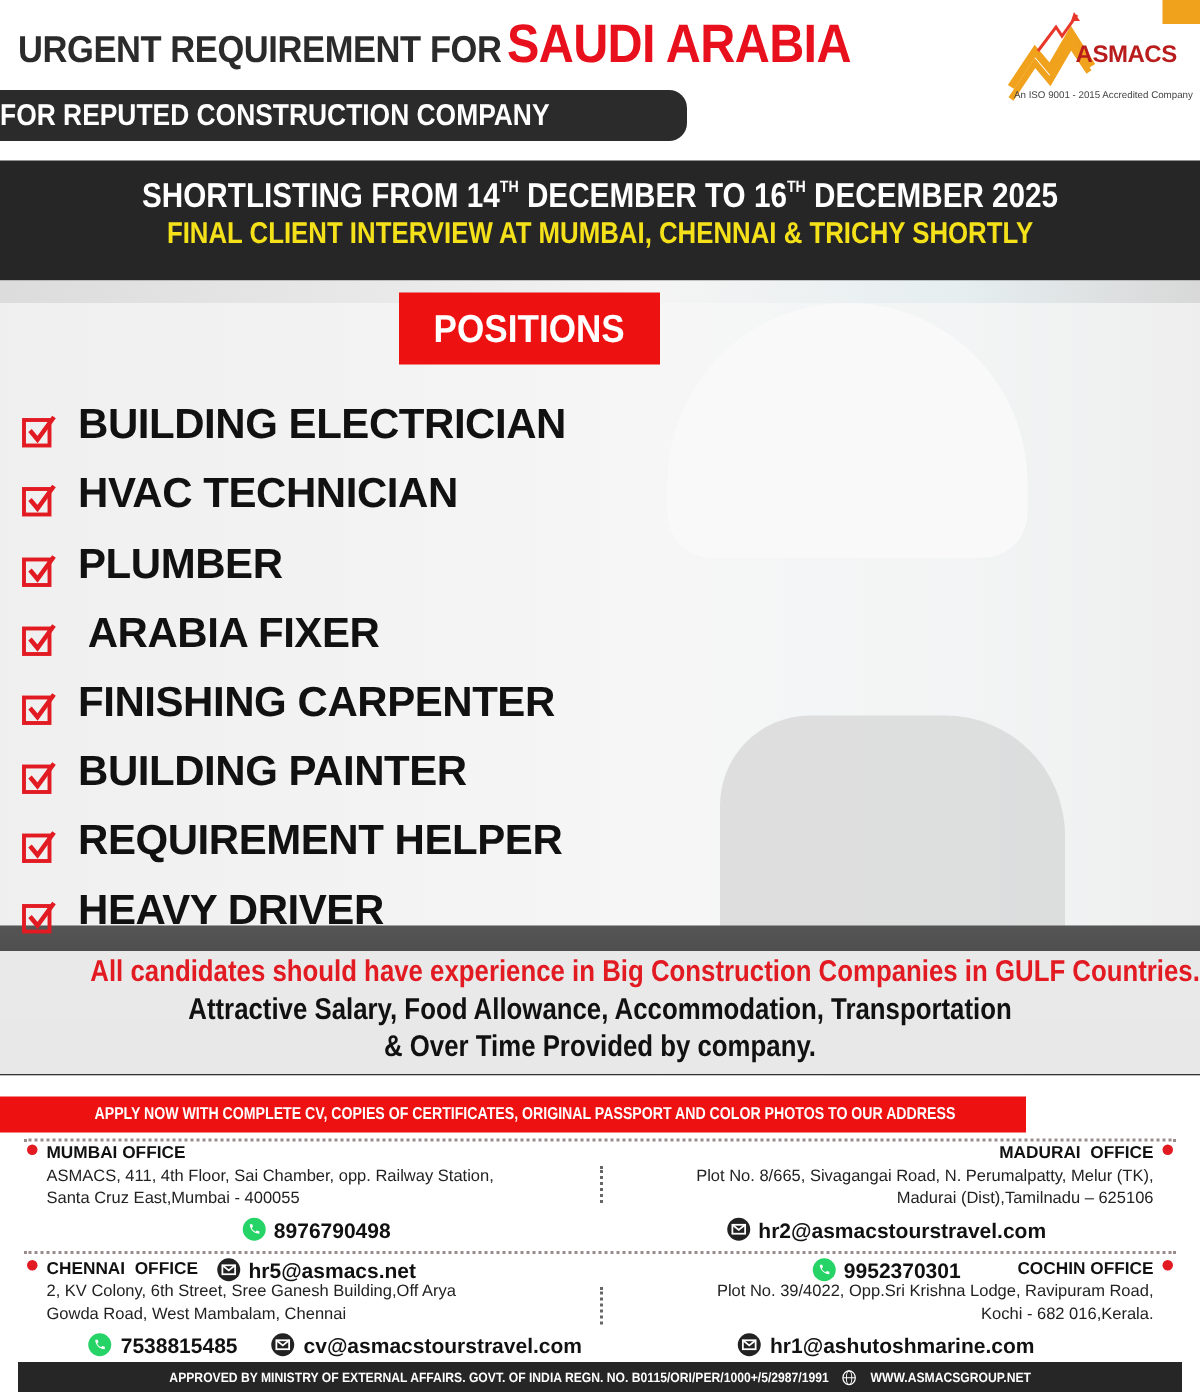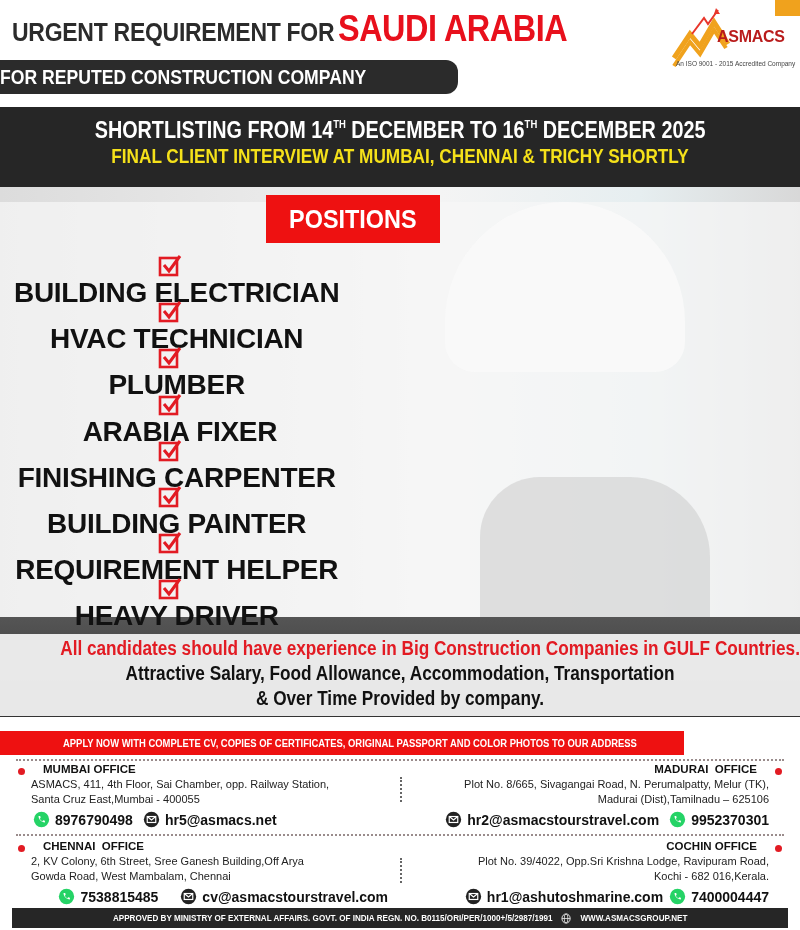--- a/index.html
+++ b/index.html
@@ -28,43 +28,43 @@
   .photo .veil { position: absolute; left: 0; top: 15px; width: 800px; height: 415px; background: rgba(246,246,246,0.72); }
   .photo .helmet { position: absolute; left: 445px; top: 15px; width: 240px; height: 170px; background: #fafafa; border-radius: 120px 120px 30px 30px; opacity: 0.9; }
   .photo .shirt { position: absolute; left: 480px; top: 290px; width: 230px; height: 240px; background: #cfcfcf; border-radius: 60px 80px 0 0; opacity: 0.6; }
   .photo .bottomband { position: absolute; left: 0; top: 430px; width: 800px; height: 100px; background: linear-gradient(180deg, #555 0%, #333 100%); }
   .photo .info-veil { position: absolute; left: 0; top: 447px; width: 800px; height: 82px; background: rgba(243,243,243,0.94); }
 
   .positions-tag { position: absolute; left: 266px; top: 195px; width: 174px; height: 48px; background: #ee1111; color: #fff; font-size: 26px; font-weight: 700; display: flex; align-items: center; justify-content: center; }
   .positions-tag span { transform: scaleX(0.9); display: inline-block; }
 
   .pos-list { position: absolute; left: 14px; top: 253px; list-style: none; }
-  .pos-list li { height: 46.2px; display: flex; align-items: center; flex-direction: column; }
+  .pos-list li { height: 46.2px; display: flex; align-items: flex-end; }
   .pos-list .chk { width: 24px; height: 24px; margin-right: 14px; flex: none; }
   .pos-list .lbl { font-size: 28px; font-weight: 700; color: #111; white-space: nowrap; letter-spacing: -0.3px; }
 
   .req { position: absolute; left: 0; top: 637px; width: 800px; text-align: center; }
   .req .r1 { color: #e21b23; font-size: 20px; font-weight: 700; white-space: nowrap; display: inline-block; transform: scaleX(0.86); }
   .req .r2, .req .r3 { color: #111; font-size: 20px; font-weight: 700; white-space: nowrap; display: block; transform: scaleX(0.86); margin-top: 2px; }
 
   
   .apply { position: absolute; left: 0; top: 731px; width: 684px; height: 24px; background: #ee1111; color: #fff; font-size: 11.5px; font-weight: 700; text-align: center; line-height: 24px; white-space: nowrap; }
   .apply span { display: inline-block; transform: scaleX(0.82); }
 
   
   .dash-h { position: absolute; height: 0; border-top: 2px dotted #9a8c8c; }
   .dash-v { position: absolute; width: 0; border-left: 2px dotted #666; }
   .office { position: absolute; font-size: 11px; color: #222; }
-  .office .name { font-weight: 700; font-size: 11.5px; color: #111; display: flex; align-items: flex-end; gap: 18px; }
+  .office .name { font-weight: 700; font-size: 11.5px; color: #111; display: flex; align-items: flex-start; gap: 6px; }
   .office .dot { width: 7px; height: 7px; background: #e21b23; border-radius: 50%; display: inline-block; }
   .office .addr { line-height: 15px; margin-top: 2px; }
   .office .contacts { display: flex; align-items: center; gap: 10px; margin-top: 4px; font-weight: 700; font-size: 14px; color: #111; }
   .office.right { text-align: right; }
   .office.right .name { justify-content: flex-end; }
-  .office.right .contacts { justify-content: flex-end; }
+  .office.right .contacts { justify-content: flex-end; flex-direction: column; }
   .c-item { display: inline-flex; align-items: center; gap: 5px; }
   .ico { width: 17px; height: 17px; flex: none; }
 
   
   .footer { position: absolute; left: 12px; top: 908px; width: 776px; height: 20px; background: #262626; color: #fff; font-size: 9px; font-weight: 700; display: flex; align-items: center; justify-content: center; gap: 10px; white-space: nowrap; }
   .footer .inner { display: inline-flex; align-items: center; gap: 10px; transform: scaleX(0.9); }
   .footer .globe { width: 11px; height: 11px; }
 </style>
 </head>
 <body>
@@ -180,21 +180,21 @@
 
 <div class="office" style="left:18px; top:763px; width:370px;">
   <div class="name">
       <span class="dot"></span>
       <span>MUMBAI OFFICE</span>
     </div>
   <div class="addr" style="padding-left:13px;">
     <div>ASMACS, 411, 4th Floor, Sai Chamber, opp. Railway Station,</div>
     <div>Santa Cruz East,Mumbai - 400055</div>
   </div>
-  <div class="contacts" style="padding-left:15px;">
+  <div class="contacts" style="padding-left:15px;flex-direction:column;">
     <span class="c-item">
       <svg class="ico" viewBox="0 0 20 20">
           <circle cx="10" cy="10" r="9" fill="#25d366"></circle>
           <path d="M6.5,6 C6.5,10 10,13.5 14,13.5 L14,11.5 L12,11 L11,12 C9.5,11.3 8.7,10.5 8,9 L9,8 L8.5,6 Z" fill="#fff"></path>
         </svg>
       <span>8976790498</span>
     </span>
     <span class="c-item">
       <svg class="ico" viewBox="0 0 20 20">
           <circle cx="10" cy="10" r="9" fill="#222"></circle>

